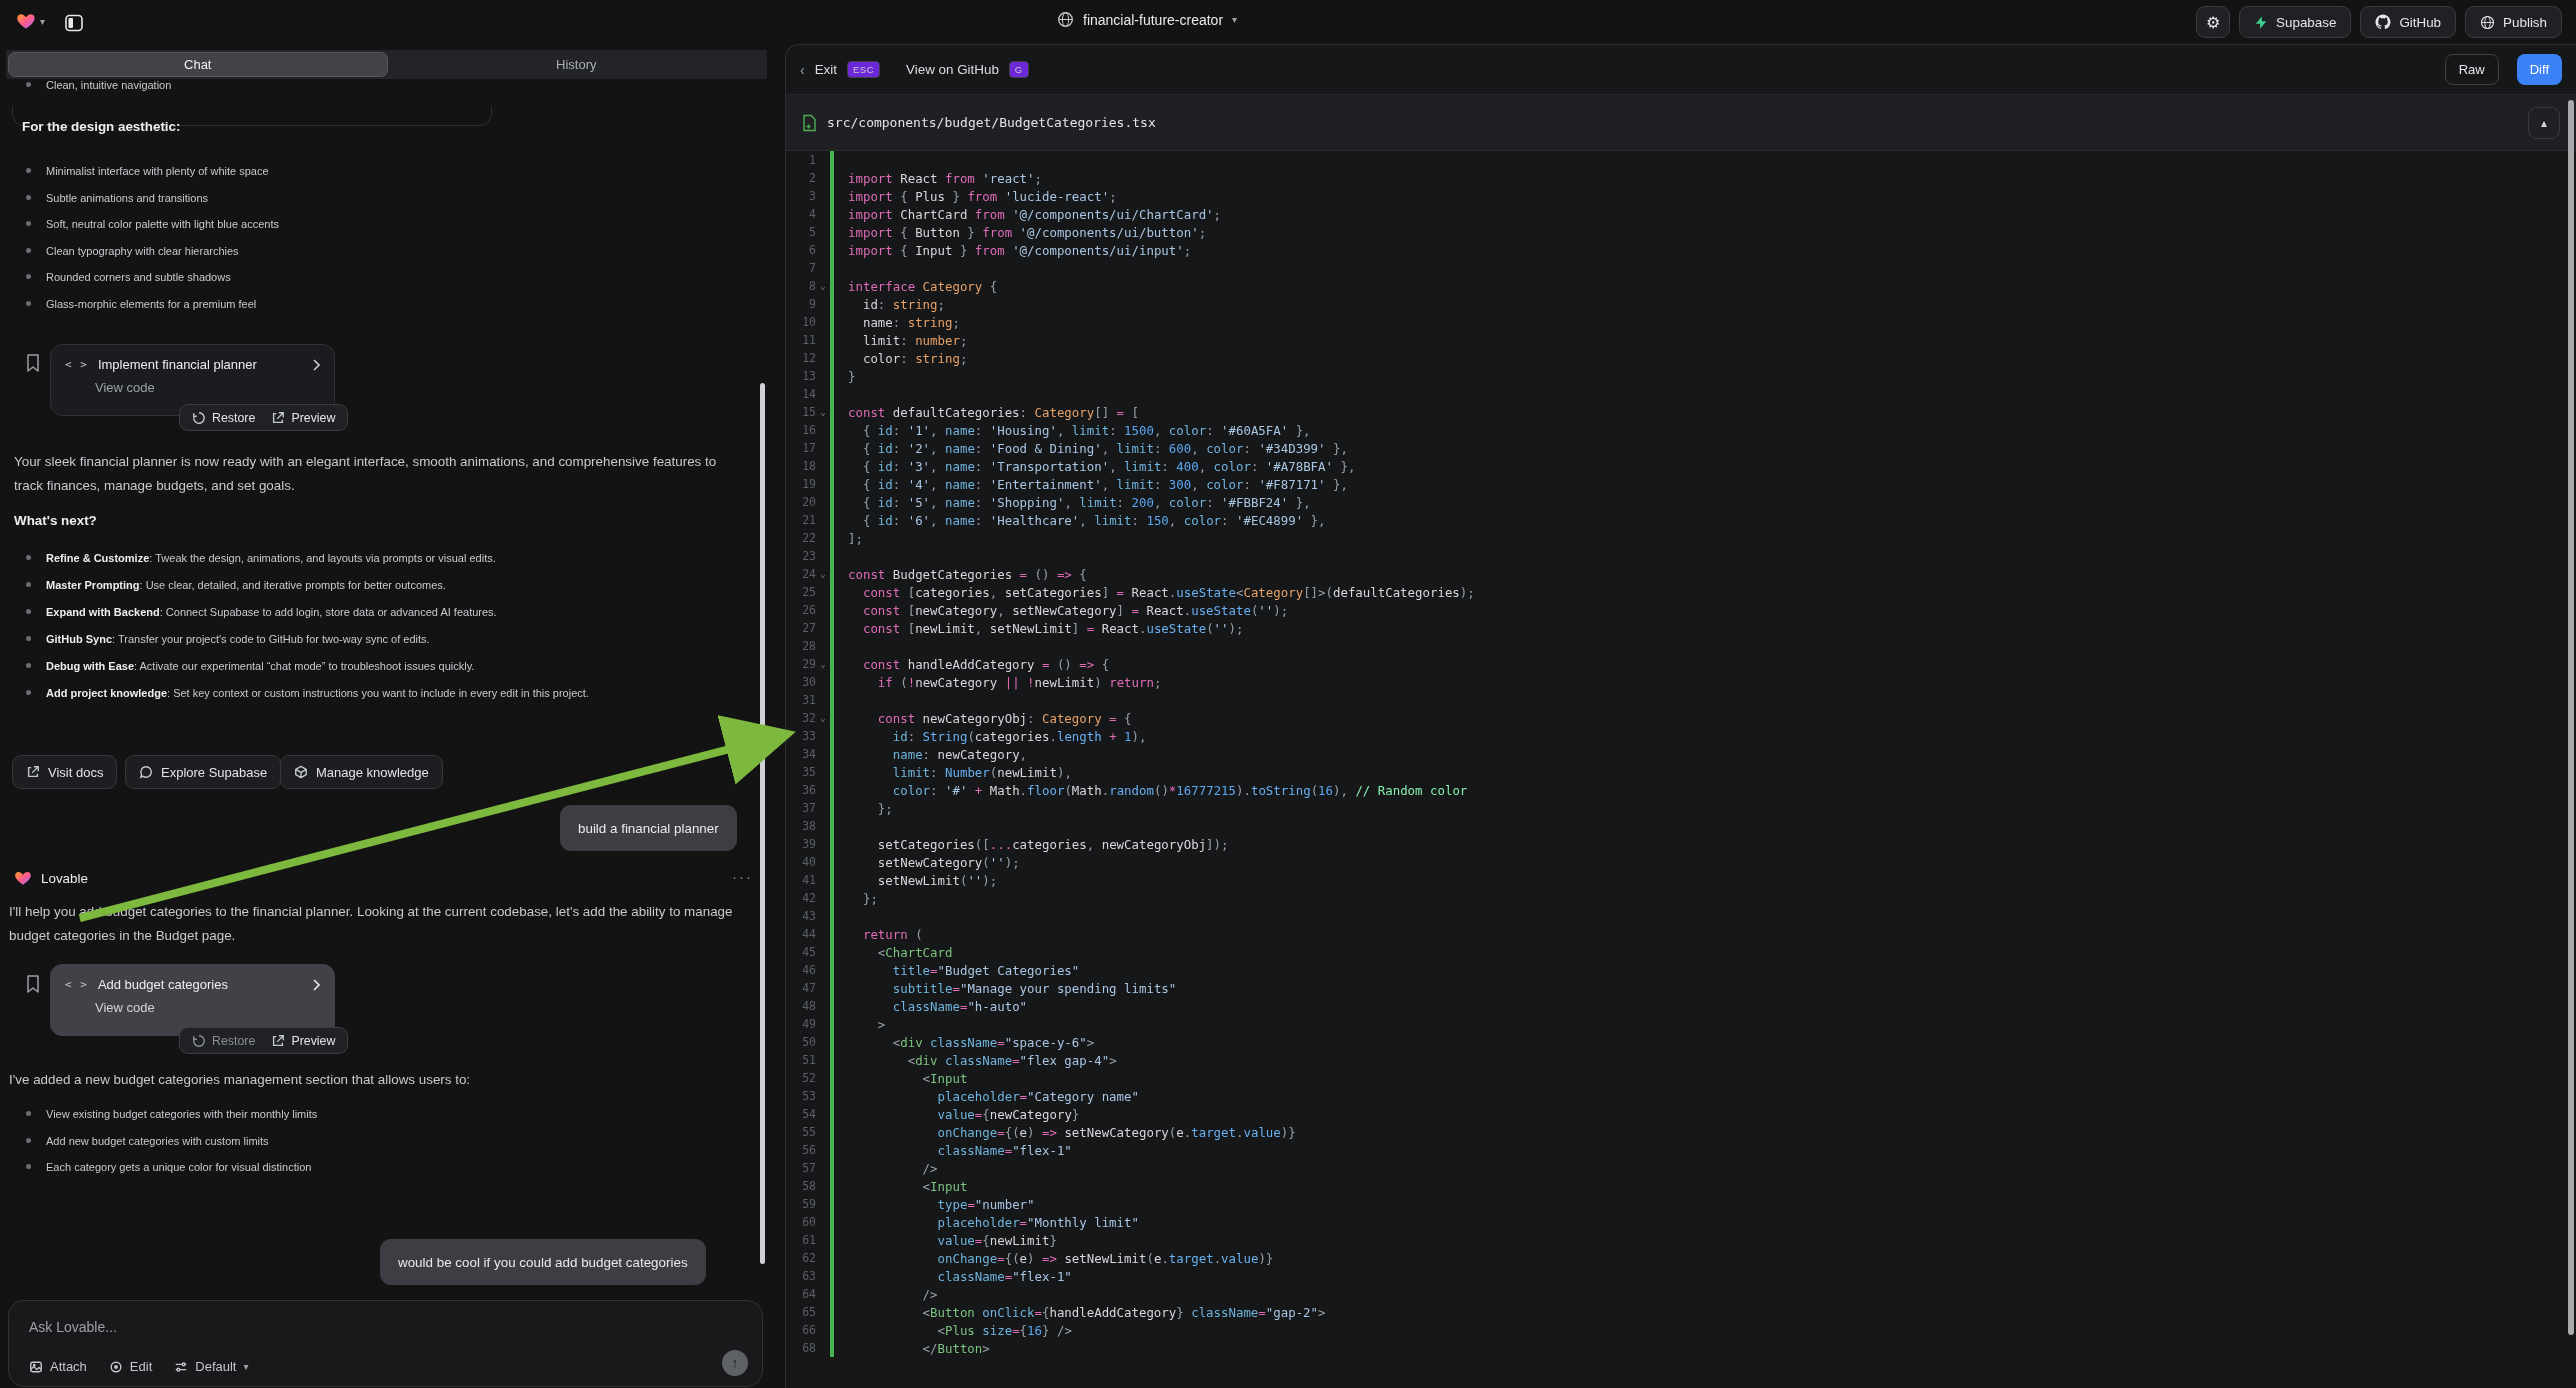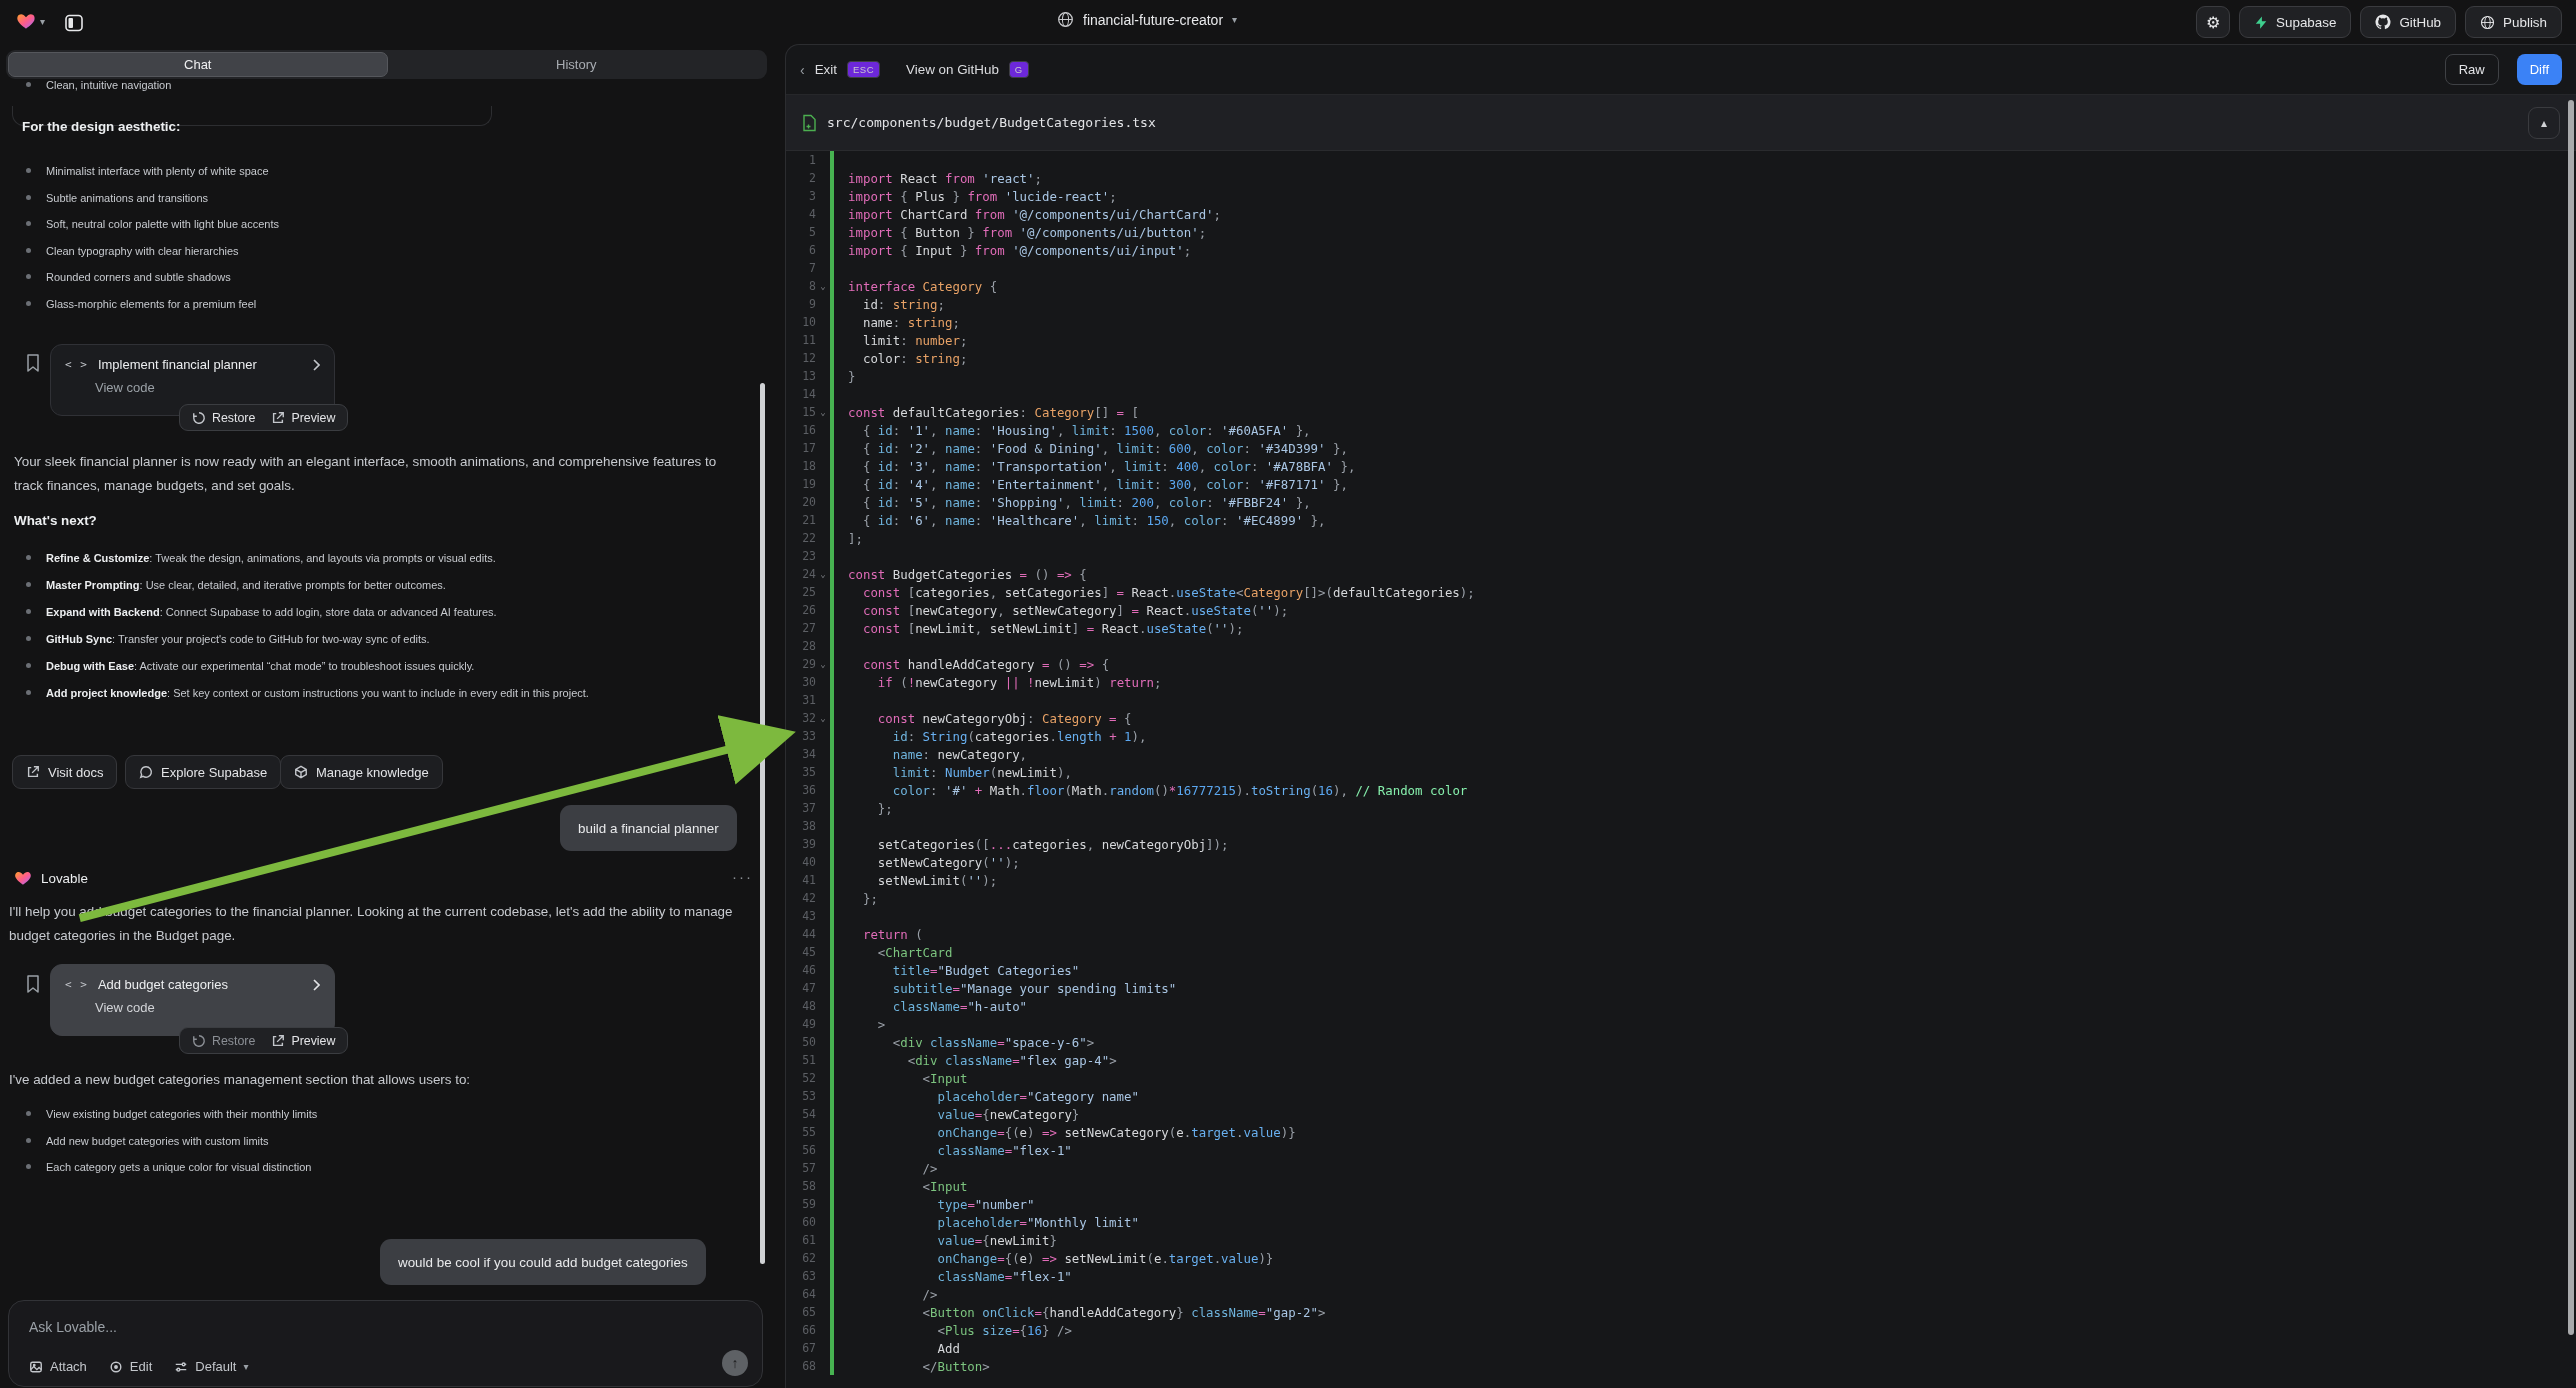--- a/index.html
+++ b/index.html
@@ -19,21 +19,21 @@
     background:#202124; border:1px solid #3a3b3f; border-radius:9px;
     color:#e6e7e9; font-size:13.4px; cursor:pointer;
   }
   .tb-icon-btn { width:34px; justify-content:center; padding:0; }
   #project-chip { display:flex; align-items:center; gap:9px; color:#e8e9eb; font-size:14px; }
 
   
   #chat { left:0; top:44px; width:772px; height:1344px; }
   #seg {
     position:absolute; left:6px; top:6px; width:761px; height:29px;
-    background:#232427; border-radius:9px; display:flex; padding:2px;
+    background:#232427; border-radius:1px; display:flex; padding:2px;
   }
   .seg-item {
     flex:1; display:flex; align-items:center; justify-content:center;
     font-size:13px; color:#a9adb3; border-radius:7px; cursor:pointer;
   }
   .seg-item.active { background:#414348; color:#f0f0f2; border:1px solid #55575c; }
   .ghost-card-bottom {
     position:absolute; left:12px; top:62px; width:480px; height:20px;
     border:1px solid #2d2e31; border-top:none; border-radius:0 0 12px 12px;
   }
@@ -779,26 +779,20 @@
           <span class="gut" style="background: rgb(71, 179, 81);"></span>
           <span class="ct"><span class="tk-q">          &lt;</span><span class="tk-g">Button </span><span class="tk-a">onClick</span><span class="tk-k">=</span><span class="tk-q">{</span><span class="tk-w">handleAddCategory</span><span class="tk-q">} </span><span class="tk-a">className</span><span class="tk-k">=</span><span class="tk-s">"gap-2"</span><span class="tk-q">&gt;</span></span>
         </div>
         <div class="cl">
           <span class="ln">66</span>
           <span class="fold"></span>
           <span class="gut" style="background: rgb(71, 179, 81);"></span>
           <span class="ct"><span class="tk-q">            &lt;</span><span class="tk-g">Plus </span><span class="tk-a">size</span><span class="tk-k">=</span><span class="tk-q">{</span><span class="tk-n">16</span><span class="tk-q">} </span><span class="tk-q">/&gt;</span></span>
         </div>
         <div class="cl">
-          <span class="ln">67</span>
-          <span class="fold"></span>
-          <span class="gut" style="background: rgb(71, 179, 81);"></span>
-          <span class="ct"><span class="tk-q">            </span><span class="tk-w">Add</span></span>
-        </div>
-        <div class="cl">
           <span class="ln">68</span>
           <span class="fold"></span>
           <span class="gut" style="background: rgb(71, 179, 81);"></span>
           <span class="ct"><span class="tk-q">          &lt;/</span><span class="tk-g">Button</span><span class="tk-q">&gt;</span></span>
         </div>
       </div>
   </div>
 
   <div id="code-scrollthumb" class="abs"></div>
 

